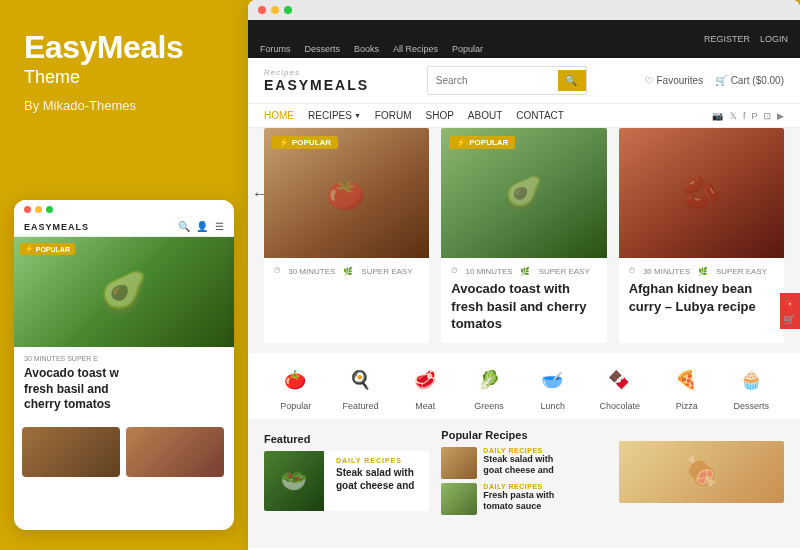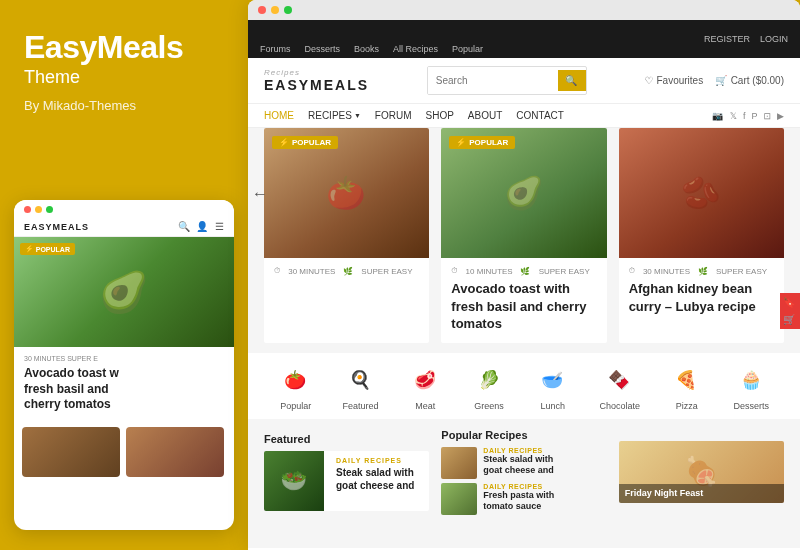--- a/index.html
+++ b/index.html
@@ -543,22 +543,19 @@
               <div class="pop-title">Fresh pasta with<br>tomato sauce</div>
             </div>
           </div>
         </div>
       </div>
 
       <div class="section-col">
         <div class="cookbook-card">
           <div class="cookbook-img" style="background:linear-gradient(135deg,#e8d090,#c89050);">
             <div style="display:flex;align-items:center;justify-content:center;height:100%;font-size:28px;opacity:0.4;">🍖</div>
-            <div class="cookbook-overlay">
-              <div class="cookbook-title">Friday Night Feast</div>
-            </div>
           </div>
         </div>
       </div>
     </div>
 
   </div>
 </div>
 
 </body></html>

